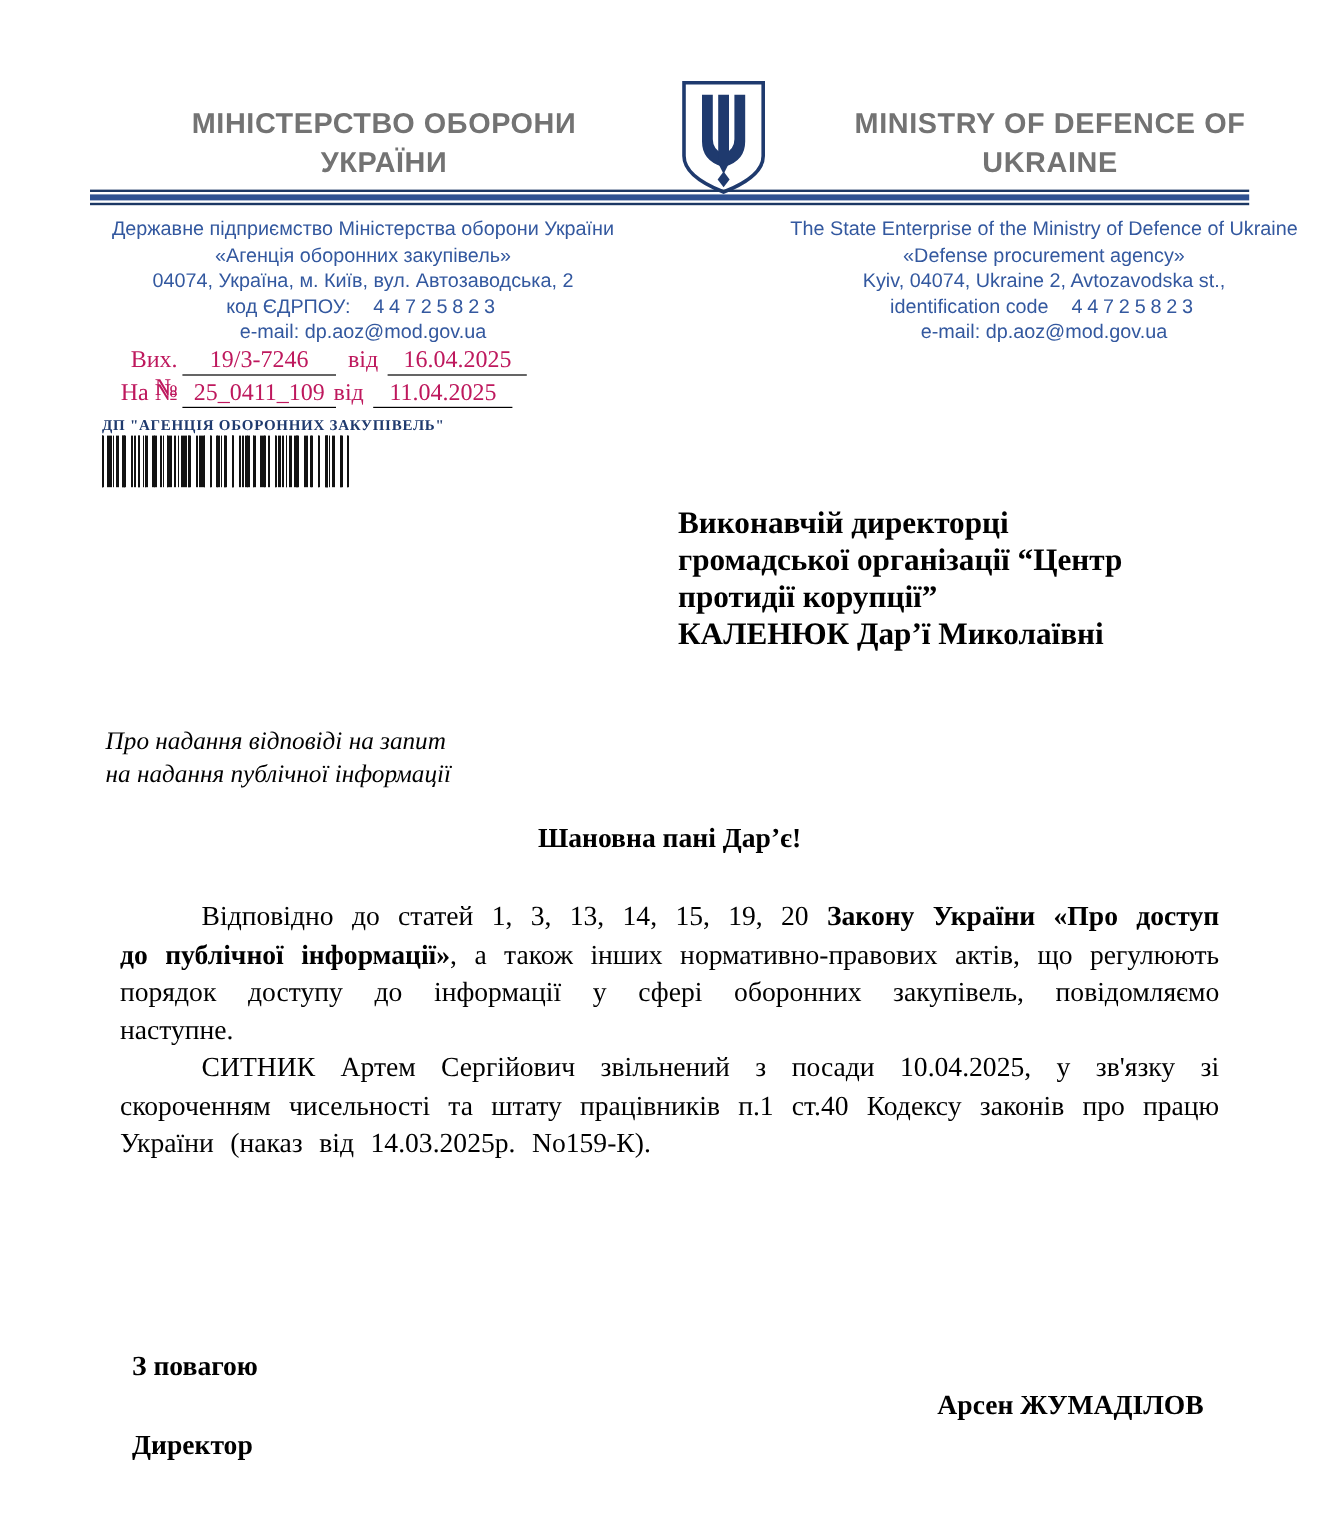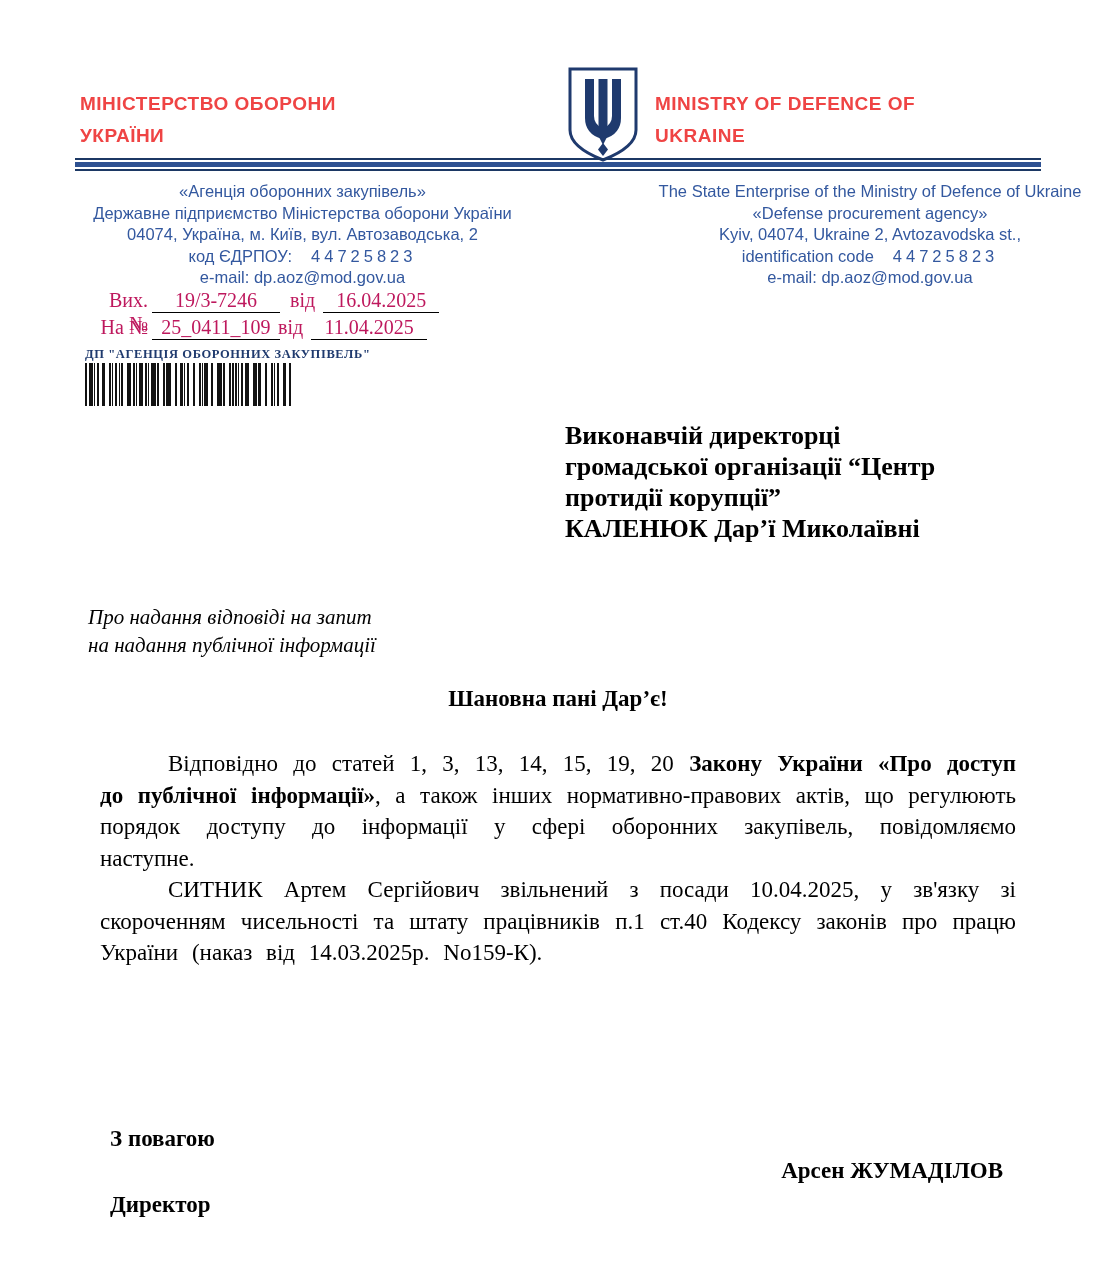--- a/index.html
+++ b/index.html
@@ -4,23 +4,23 @@
 <style>
   html,body { margin:0; padding:0; }
   body {
     width:1112px; height:1280px; position:relative; background:#ffffff;
     font-family:"Liberation Serif","DejaVu Serif",serif; color:#000;
     overflow:hidden;
   }
 
   
   .org-name {
-    position:absolute; top:88px; text-align:left;
+    position:absolute; top:88px; text-align:center;
     font-family:"Liberation Sans","DejaVu Sans",sans-serif;
-    font-weight:bold; font-size:19px; line-height:32px; color:#ef4444;
+    font-weight:bold; font-size:24px; line-height:32px; color:#737373;
     letter-spacing:0.5px; white-space:pre-line;
   }
   .org-uk { left:80px;  width:480px; }
   .org-en { left:655px; width:440px; }
 
   .emblem { position:absolute; left:565px; top:66px; width:76px; height:98px; }
 
   .rule { position:absolute; left:75px; top:158px; width:966px; }
   .rule .thin-top    { height:2px; background:#1c3864; margin-bottom:2px; }
   .rule .thick       { height:5px; background:#2e5191; margin-bottom:2px; }
@@ -115,22 +115,22 @@
 
 <div class="org-name org-en"><span>MINISTRY OF DEFENCE OF</span><br><span>UKRAINE</span></div>
 
 <div class="rule">
   <div class="thin-top"></div>
   <div class="thick"></div>
   <div class="thin-bottom"></div>
 </div>
 
 <div class="sender sender-uk">
+  <div>Державне підприємство Міністерства оборони України</div>
   <div>«Агенція оборонних закупівель»</div>
-  <div>Державне підприємство Міністерства оборони України</div>
   <div>04074, Україна, м. Київ, вул. Автозаводська, 2</div>
   <div><span>код ЄДРПОУ:</span><span class="code-digits">44725823</span></div>
   <div>e-mail: dp.aoz@mod.gov.ua</div>
 </div>
 
 <div class="sender sender-en">
   <div>The State Enterprise of the Ministry of Defence of Ukraine</div>
   <div>«Defense procurement agency»</div>
   <div>Kyiv, 04074, Ukraine 2, Avtozavodska st.,</div>
   <div><span>identification code</span><span class="code-digits">44725823</span></div>

